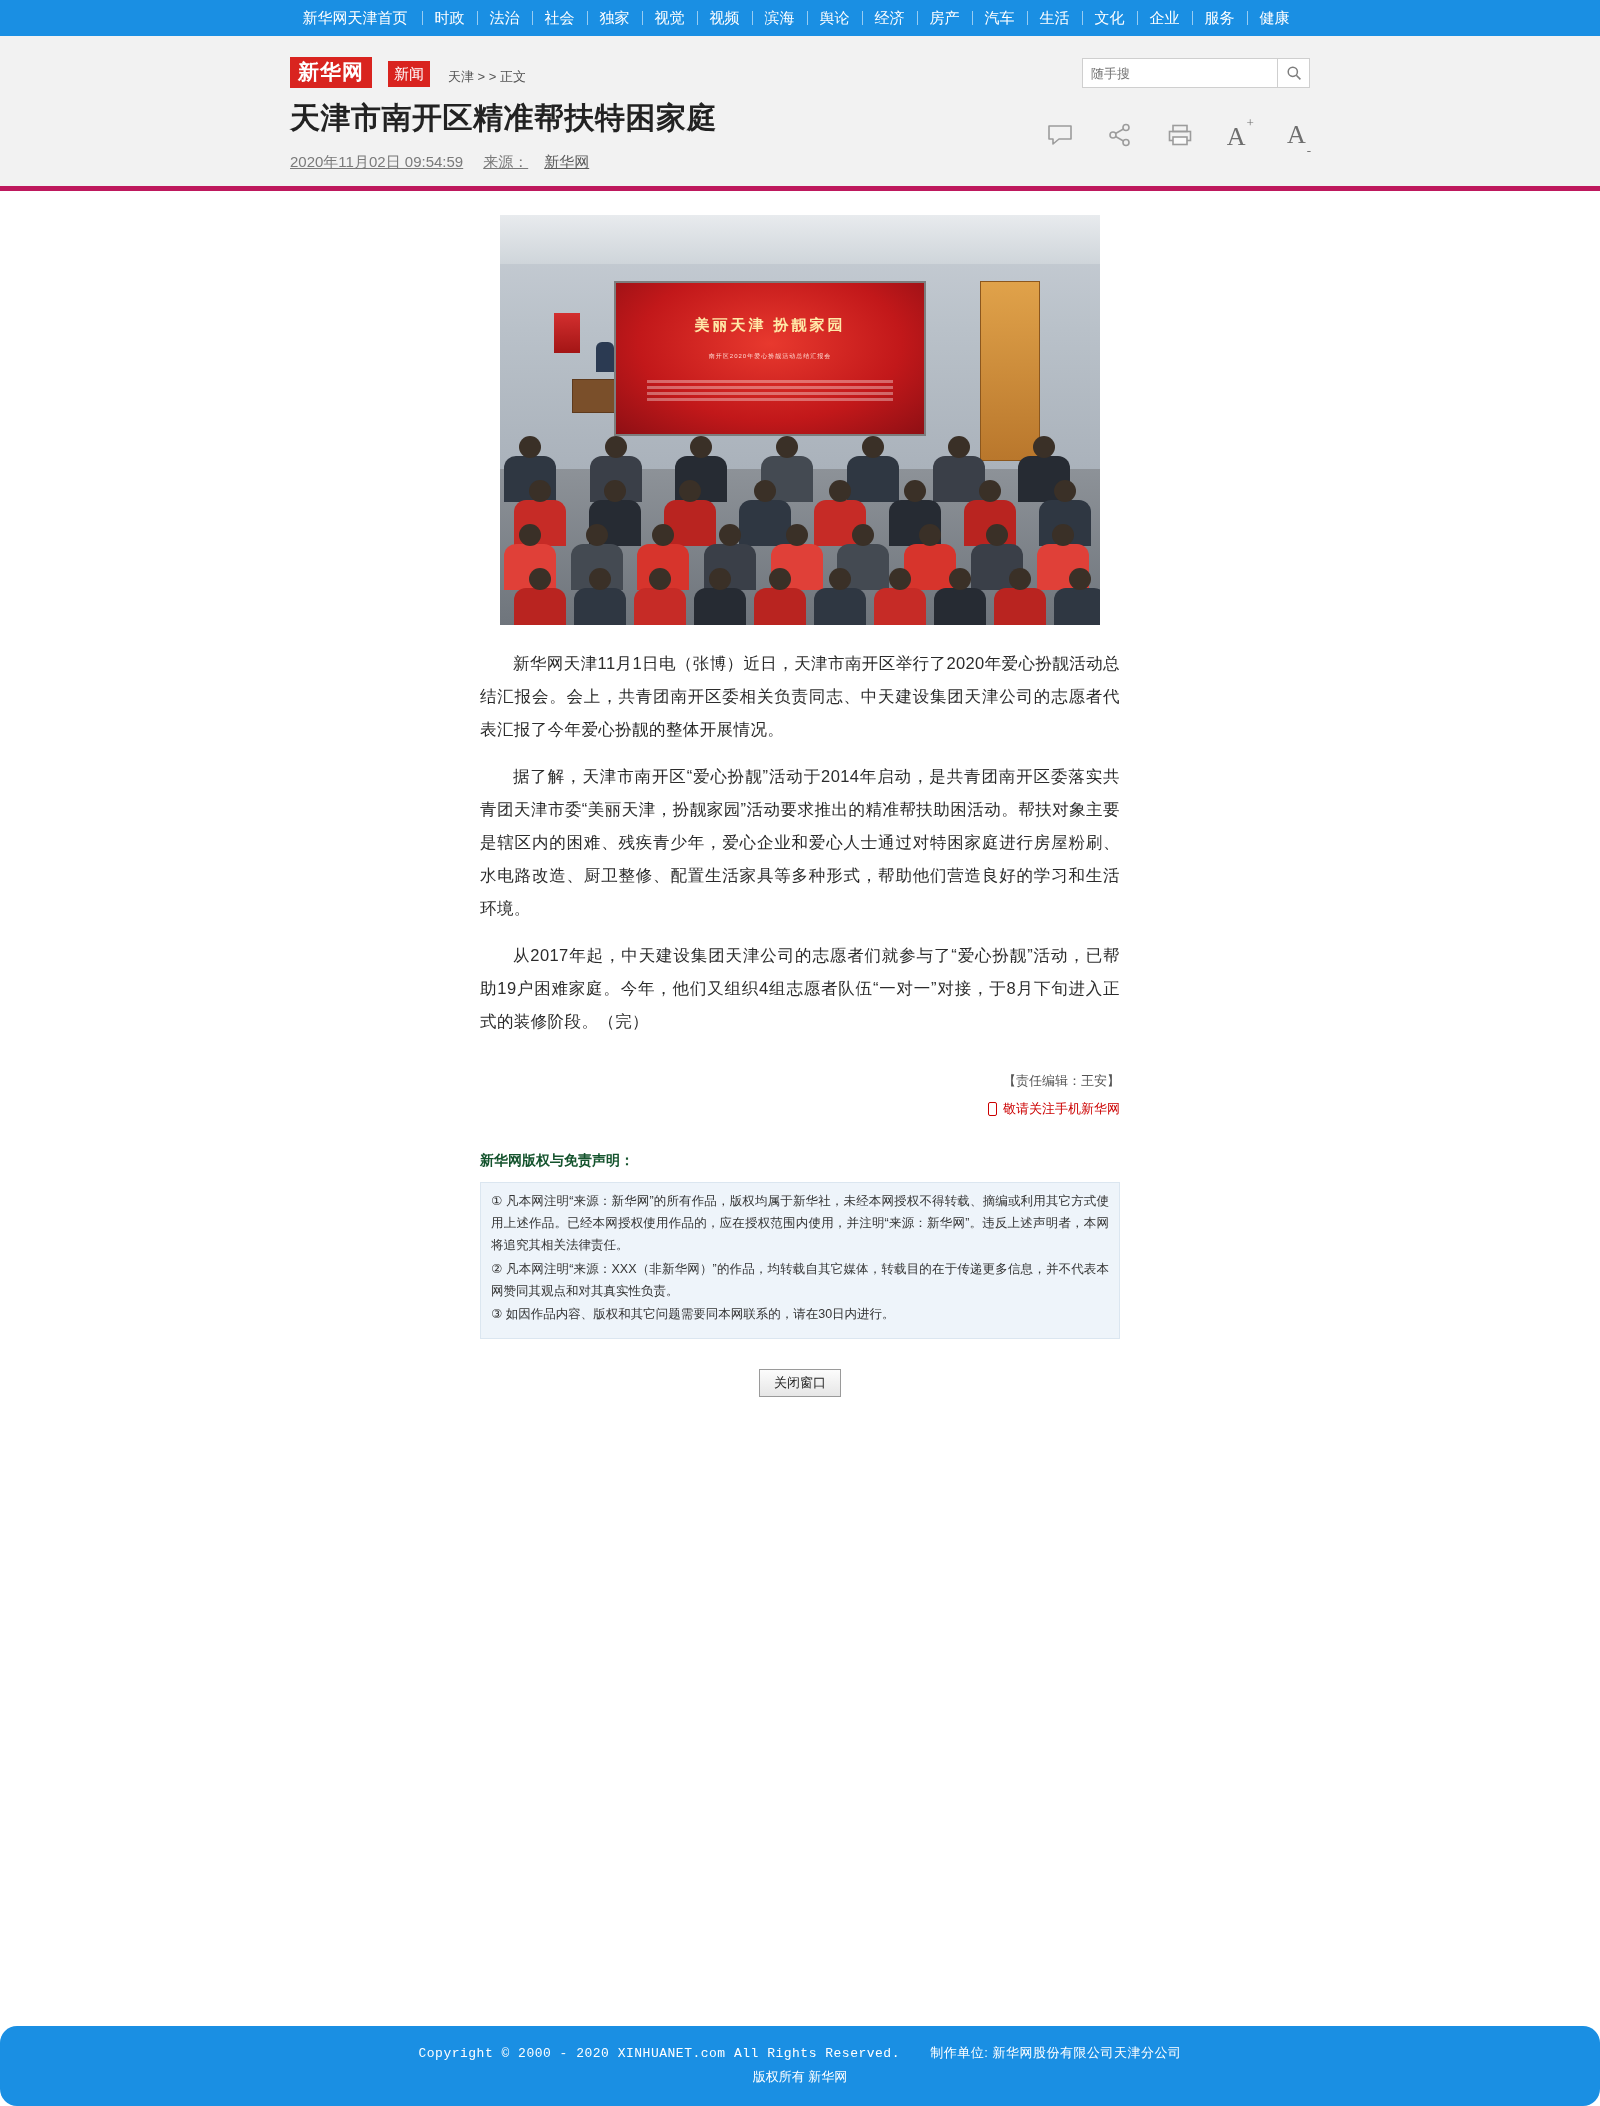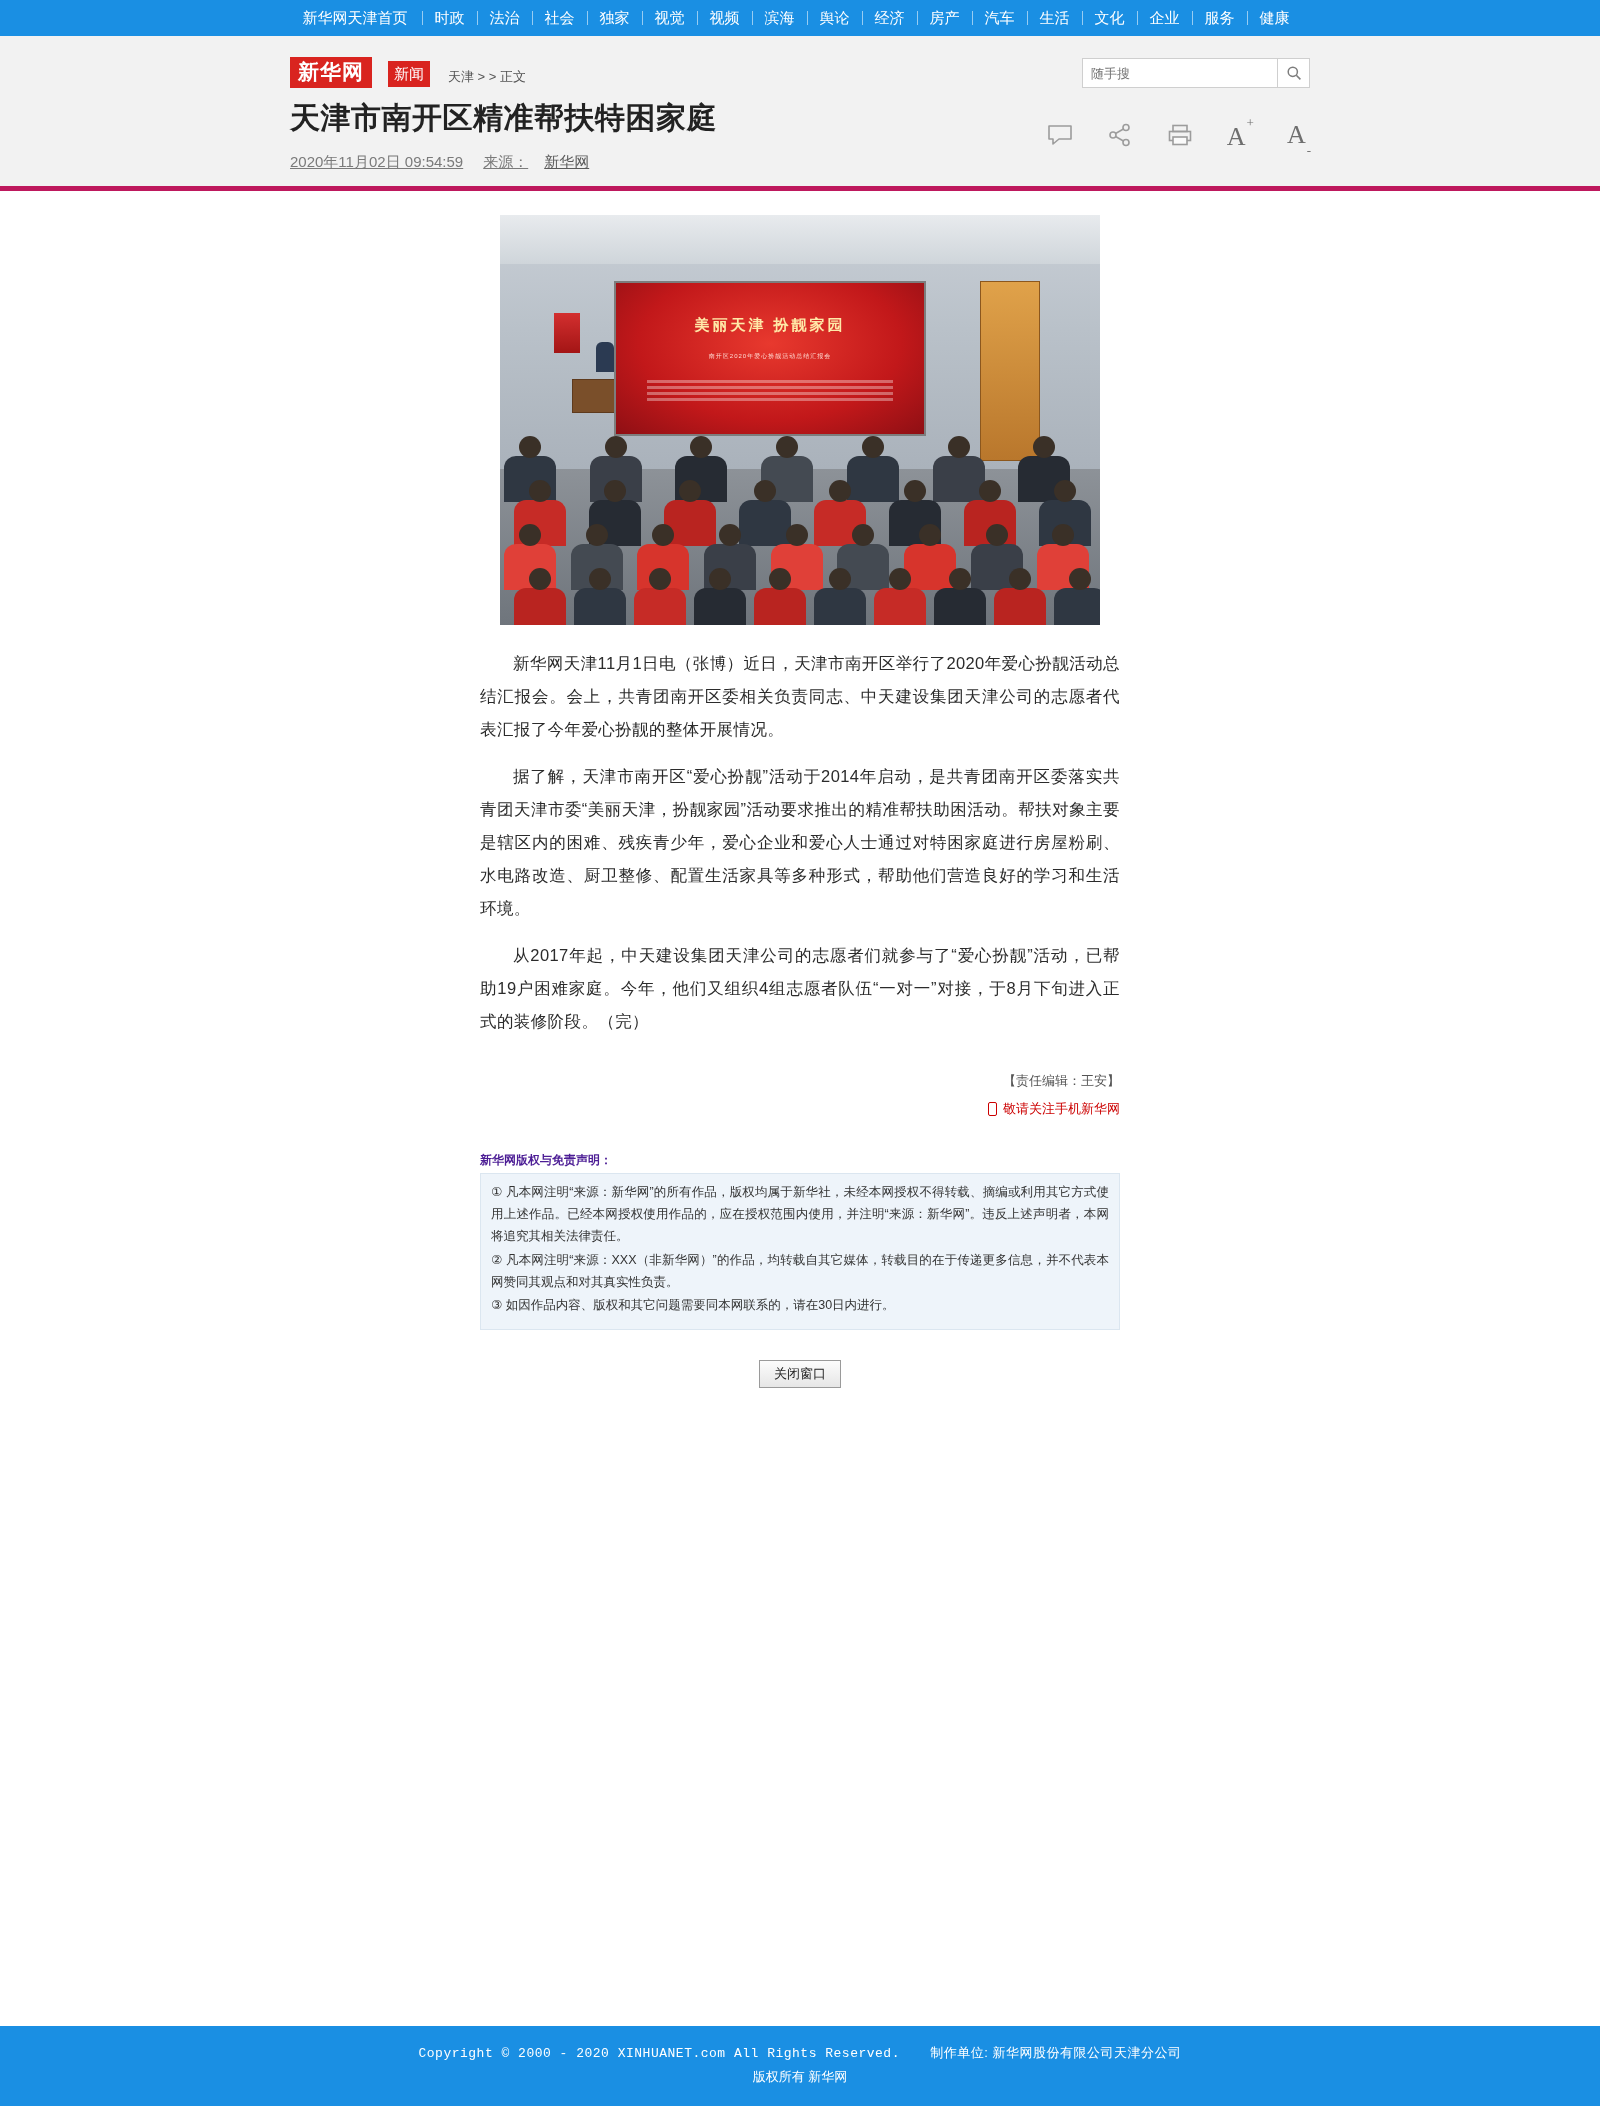--- a/index.html
+++ b/index.html
@@ -233,24 +233,24 @@
     align-items: center;
     gap: 6px;
   }
   .phone-ico {
     display:inline-block;width:9px;height:14px;border:1.5px solid #cc0000;border-radius:2px;
   }
 
   
   .disclaim-wrap { width: 640px; margin: 34px auto 0 auto; }
   .disclaim-title {
-    color: #4c1d95;
-    font-size: 12px;
+    color: #14532d;
+    font-size: 14px;
     font-weight: bold;
-    margin-bottom: 4px;
+    margin-bottom: 12px;
   }
   .disclaim-box {
     background: #eef4fa;
     border: 1px solid #dbe6f0;
     padding: 8px 10px 10px 10px;
     font-size: 12.5px;
     line-height: 1.75;
     color: #333;
     text-align: justify;
   }
@@ -267,20 +267,21 @@
   }
 
   
   .footer {
     position: absolute;
     left: 0; right: 0; bottom: 0;
     background: #1a8fe3;
     color: #ffffff;
     padding: 18px 0 20px 0;
     text-align: center;
+    border-radius: 17px;
   }
   .footer-line1 {
     font-family: "Liberation Mono", "DejaVu Sans Mono", monospace;
     font-size: 13px;
     letter-spacing: .5px;
   }
   .footer-unit { font-family: "Liberation Sans", sans-serif; margin-left: 22px; font-size: 13px; }
   .footer-line2 { font-size: 13px; margin-top: 6px; }
 </style>
 </head>

